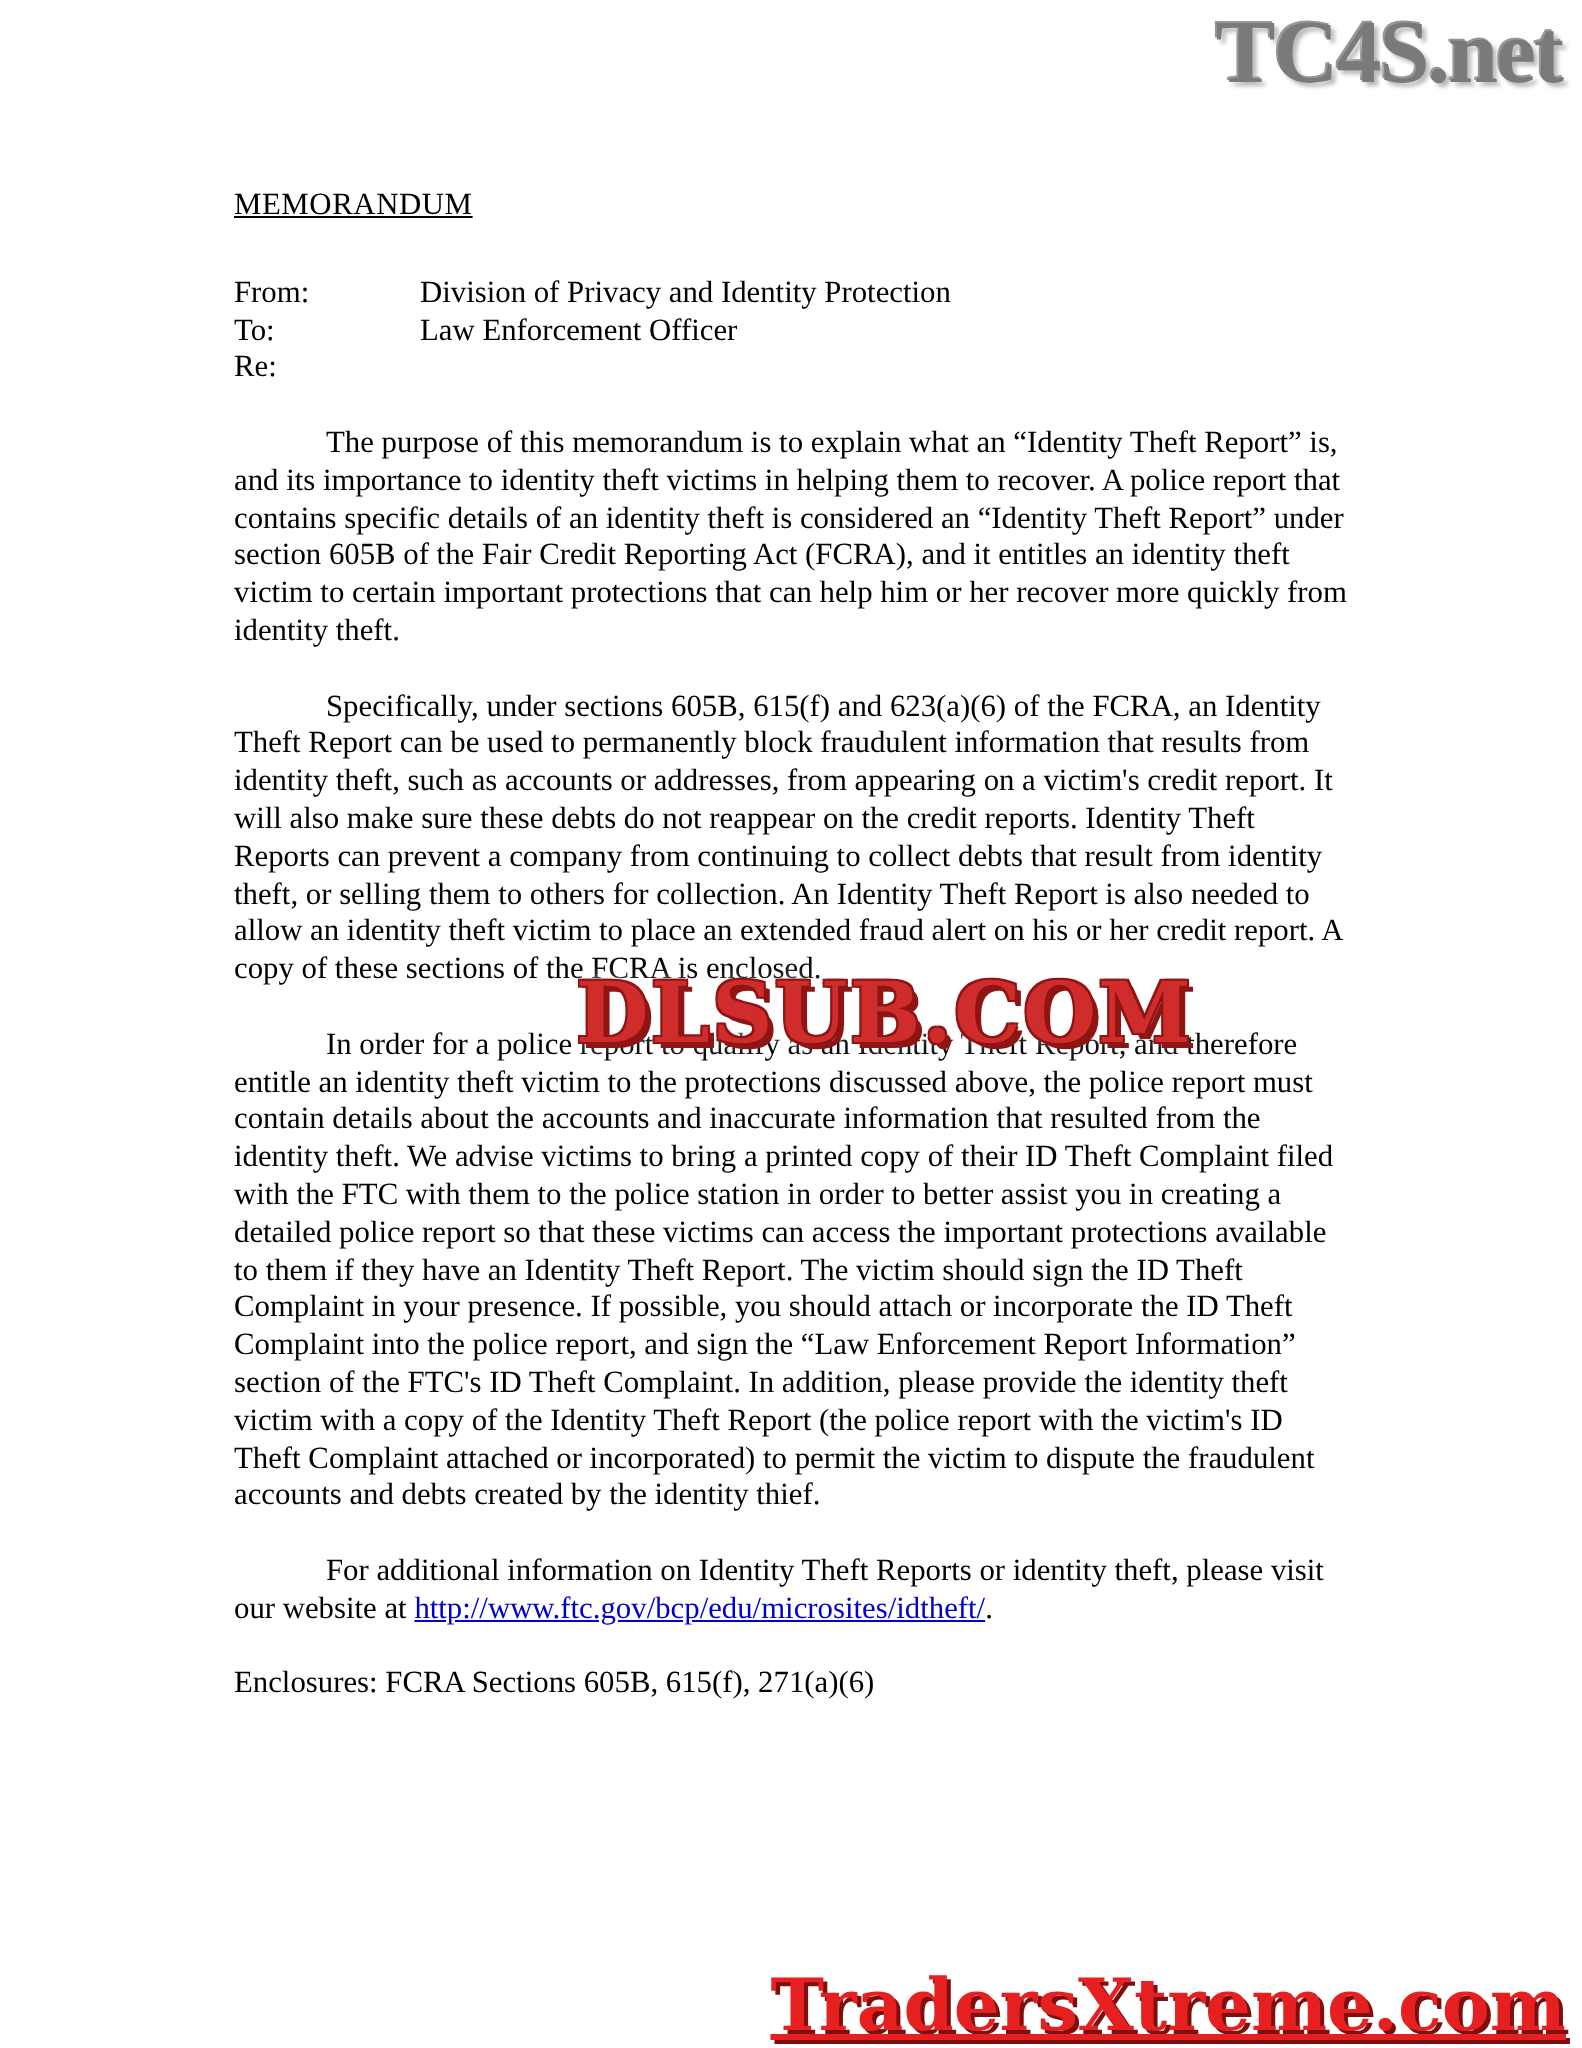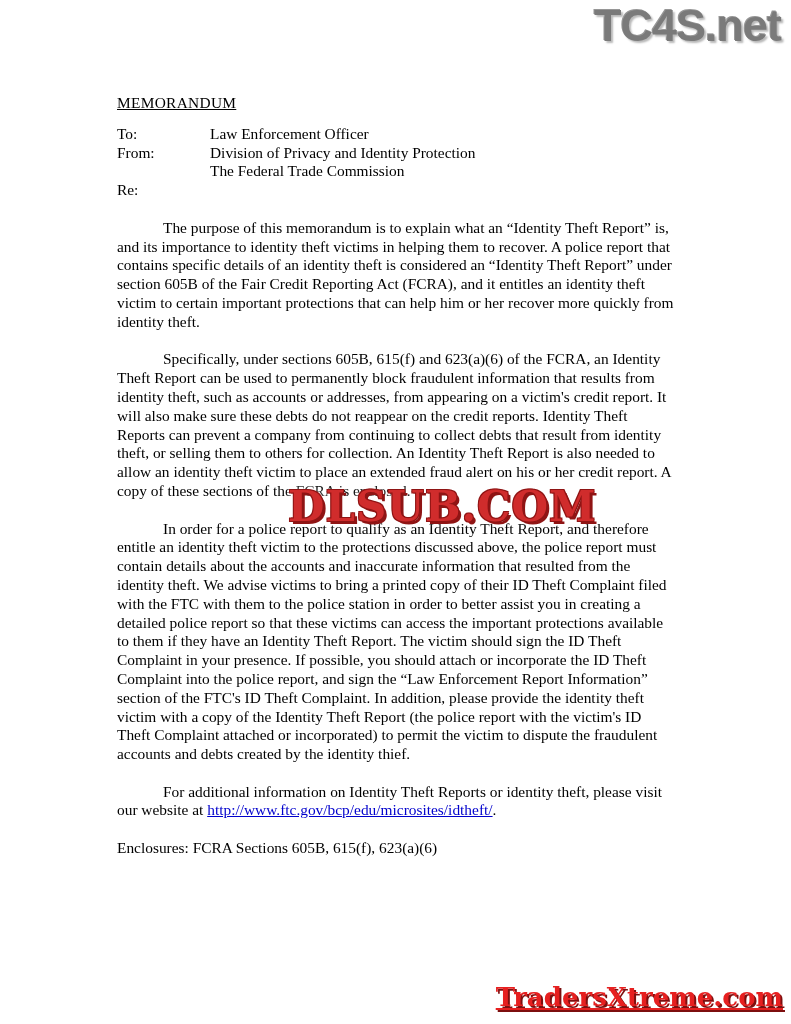--- a/index.html
+++ b/index.html
@@ -15,21 +15,21 @@
     overflow: hidden;
     font-family: "Liberation Serif", serif;
     color: #000000;
   }
 
   
   .wm-top {
     position: absolute;
     top: 0px;
     right: 10px;
-    font-family: Liberation Sans, sans-serif;
+    font-family: Liberation Serif, serif;
     font-weight: bold;
     font-size: 45px;
     letter-spacing: -1px;
     color: #7a7a7a;
     text-shadow: 2px 2px 2px #b9b9b9, -1px -1px 0 #969696;
     user-select: none;
   }
   .wm-center {
     position: absolute;
     top: 482px;
@@ -48,40 +48,40 @@
       0 0 10px rgba(255,255,255,0.95);
     user-select: none;
     margin-left: 24px;
   }
   .wm-bottom {
     position: absolute;
     top: 982px;
     right: 8px;
     font-family: "DejaVu Serif", serif;
     font-weight: bold;
-    font-size: 26px;
+    font-size: 36px;
     color: #e62020;
     text-decoration: underline;
     text-shadow: 2px 2px 0 #7d0f0f;
     user-select: none;
   }
 
   
   .memo {
     position: absolute;
     left: 117px;
     top: 94px;
     width: 558px;
     font-size: 15.4px;
     line-height: 18.8px;
   }
   .memo-title {
     text-decoration: underline;
     letter-spacing: 0.3px;
-    margin-bottom: 12px;
+    margin-bottom: 25px;
   }
   .memo-header .row {
     display: flex;
   }
   .memo-header .lbl {
     flex: 0 0 93px;
   }
   .memo-header .val {
     flex: 1;
   }
@@ -104,45 +104,41 @@
 <div class="page">
 
   <div class="wm-top">TC4S.net</div>
 
   <div class="memo">
 
     <div class="memo-title">MEMORANDUM</div>
 
     <div class="memo-header">
       <div class="row">
-        <span class="lbl">To:</span>
-        <span class="val">Law Enforcement Officer</span>
-      </div>
-      <div class="row">
         <span class="lbl">From:</span>
         <span class="val">Division of Privacy and Identity Protection</span>
       </div>
       <div class="row">
-        <span class="lbl"></span>
-        <span class="val">The Federal Trade Commission</span>
+        <span class="lbl">To:</span>
+        <span class="val">Law Enforcement Officer</span>
       </div>
       <div class="row">
         <span class="lbl">Re:</span>
       </div>
     </div>
 
     <p class="para">The purpose of this memorandum is to explain what an “Identity Theft Report” is, and its importance to identity theft victims in helping them to recover.  A police report that contains specific details of an identity theft is considered an “Identity Theft Report” under section 605B of the Fair Credit Reporting Act (FCRA), and it entitles an identity theft victim to certain important protections that can help him or her recover more quickly from identity theft.</p>
 
     <p class="para">Specifically, under sections 605B, 615(f) and 623(a)(6) of the FCRA, an Identity Theft Report can be used to permanently block fraudulent information that results from identity theft, such as accounts or addresses, from appearing on a victim's credit report. It will also make sure these debts do not reappear on the credit reports. Identity Theft Reports can prevent a company from continuing to collect debts that result from identity theft, or selling them to others for collection. An Identity Theft Report is also needed to allow an identity theft victim to place an extended fraud alert on his or her credit report. A copy of these sections of the FCRA is enclosed.</p>
 
     <p class="para">In order for a police report to qualify as an Identity Theft Report, and therefore entitle an identity theft victim to the protections discussed above, the police report must contain details about the accounts and inaccurate information that resulted from the identity theft.  We advise victims to bring a printed copy of their ID Theft Complaint filed with the FTC with them to the police station in order to better assist you in creating a detailed police report so that these victims can access the important protections available to them if they have an Identity Theft Report.   The victim should sign the ID Theft Complaint in your presence.  If possible, you should attach or incorporate the ID Theft Complaint into the police report, and sign the “Law Enforcement Report Information”  section of the FTC's ID Theft Complaint. In addition, please provide the identity theft victim with a copy of the Identity Theft Report (the police report with the victim's ID Theft Complaint attached or incorporated) to permit the victim to dispute the fraudulent accounts and debts created by the identity thief.</p>
 
     <p class="para"><span>For additional information on Identity Theft Reports or identity theft, please visit our website at </span><a href="#" class="link">http://www.ftc.gov/bcp/edu/microsites/idtheft/</a><span>.</span></p>
 
-    <p class="enclosures">Enclosures: FCRA Sections 605B, 615(f), 623(a)(6)</p>
+    <p class="enclosures">Enclosures: FCRA Sections 605B, 615(f), 271(a)(6)</p>
 
   </div>
 
   <div class="wm-center">DLSUB.COM</div>
 
   <div class="wm-bottom">TradersXtreme.com</div>
 
 </div>
 
 </body></html>

